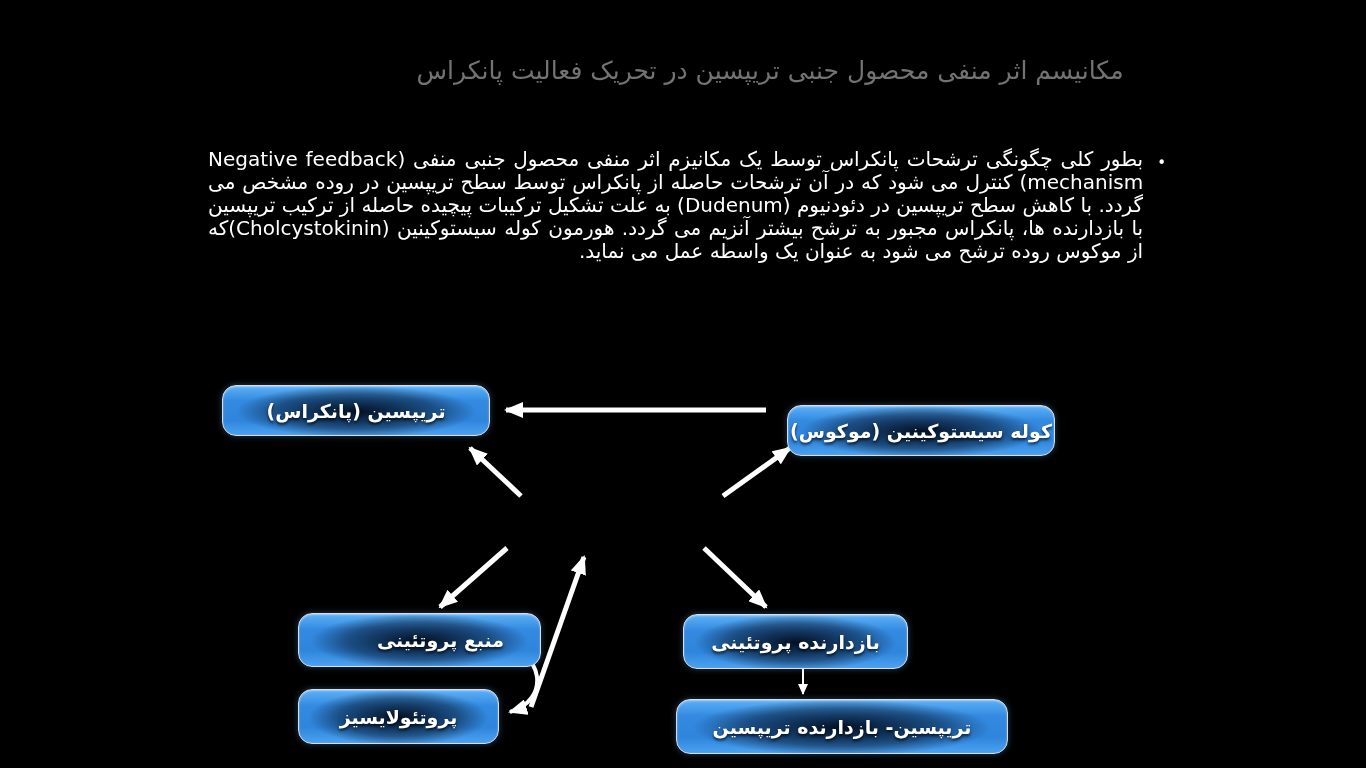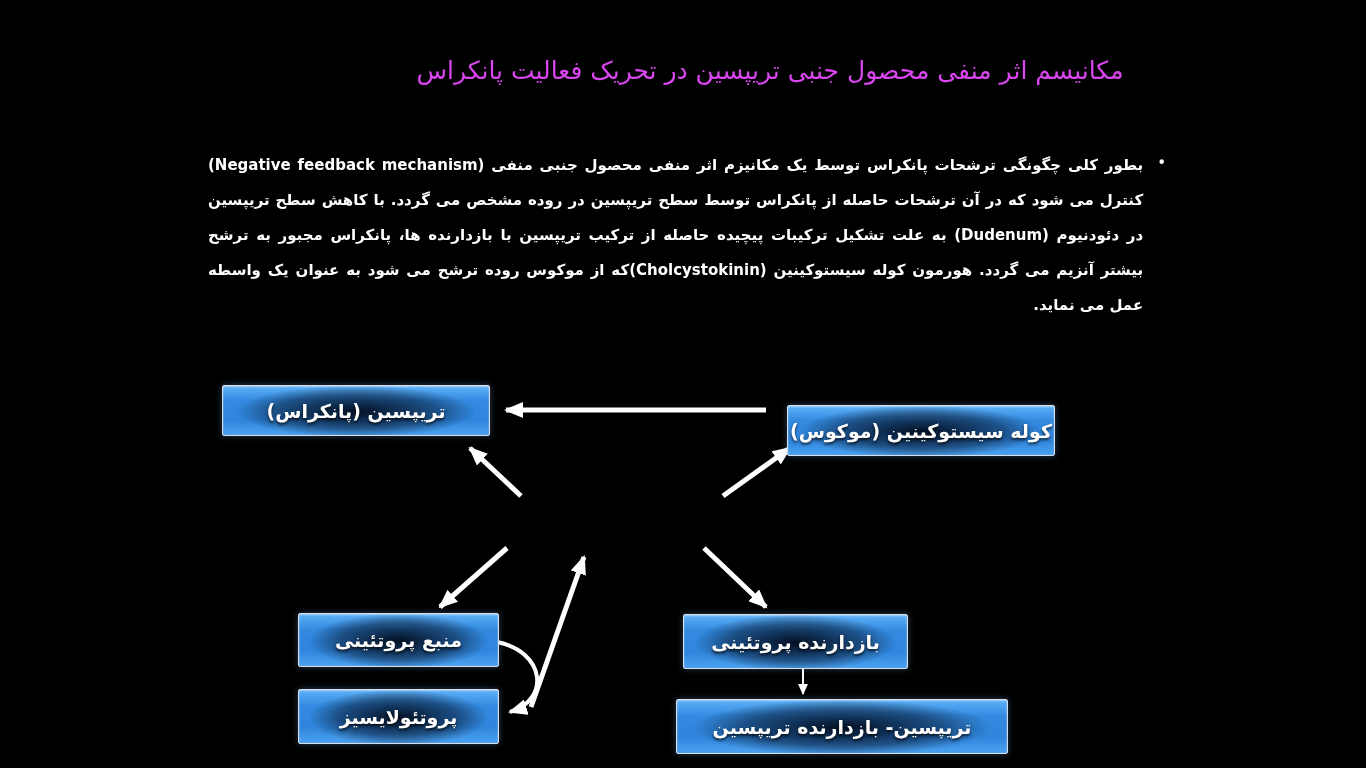--- a/index.html
+++ b/index.html
@@ -5,54 +5,54 @@
   html,body{margin:0;padding:0;}
   body{
     width:1366px;height:768px;background:#000;overflow:hidden;position:relative;
     font-family:"DejaVu Sans",sans-serif;
   }
   .stage{position:absolute;inset:0;width:1366px;height:768px;}
 
   
   .slide-title{
     position:absolute;left:400px;top:52px;width:740px;height:38px;
-    direction:rtl;text-align:center;color:#d946ef;
+    direction:rtl;text-align:center;color:#737373;
     font-size:25px;font-weight:500;letter-spacing:.2px;line-height:38px;
     white-space:nowrap;
   }
 
   
   .bullet-block{
     position:absolute;left:208px;top:148px;width:960px;
     direction:rtl;display:flex;align-items:flex-start;color:#fff;
   }
   .bullet-marker{
     flex:0 0 auto;font-size:15px;line-height:30px;margin-left:14px;margin-right:2px;
   }
   .bullet-text{
-    flex:1 1 auto;font-size:15px;font-weight:bold;line-height:35px;
+    flex:1 1 auto;font-size:20px;font-weight:normal;line-height:23px;
     text-align:justify;text-justify:inter-word;
   }
 
   
   .node{
-    position:absolute;border-radius:2px;border:1px solid #d9dee6;
+    position:absolute;border-radius:14px;border:1px solid #d9dee6;
     background:
       radial-gradient(58% 68% at 50% 52%, rgba(1,10,26,0.95) 0%, rgba(1,10,26,0.45) 52%, rgba(1,10,26,0) 78%),
       linear-gradient(180deg,#5db1f8 0%,#338ae0 30%,#2f85dc 70%,#4ba1f0 100%);
     box-shadow:0 0 6px rgba(120,180,240,.35), inset 0 1px 2px rgba(255,255,255,.45);
     display:flex;align-items:center;justify-content:center;
     direction:rtl;color:#fff;font-weight:bold;font-size:19px;
     text-shadow:0 2px 3px rgba(0,0,0,.75);
     white-space:nowrap;
   }
   .node-pancreas  {left:222px;top:385px;width:266px;height:49px;}
   .node-cck       {left:787px;top:405px;width:266px;height:49px;}
   .node-intestine {left:496px;top:497px;width:267px;height:49px;}
-  .node-source    {left:298px;top:613px;width:199px;height:52px;}
+  .node-source    {left:298px;top:613px;width:199px;height:52px;padding-left:42px;}
   .node-proteolysis{left:298px;top:689px;width:199px;height:53px;}
   .node-inhibitor {left:683px;top:614px;width:223px;height:53px;}
   .node-complex   {left:676px;top:699px;width:330px;height:53px;}
 
   .arrow-layer{position:absolute;inset:0;pointer-events:none;}
 </style>
 </head>
 <body>
 
 <div class="stage">

